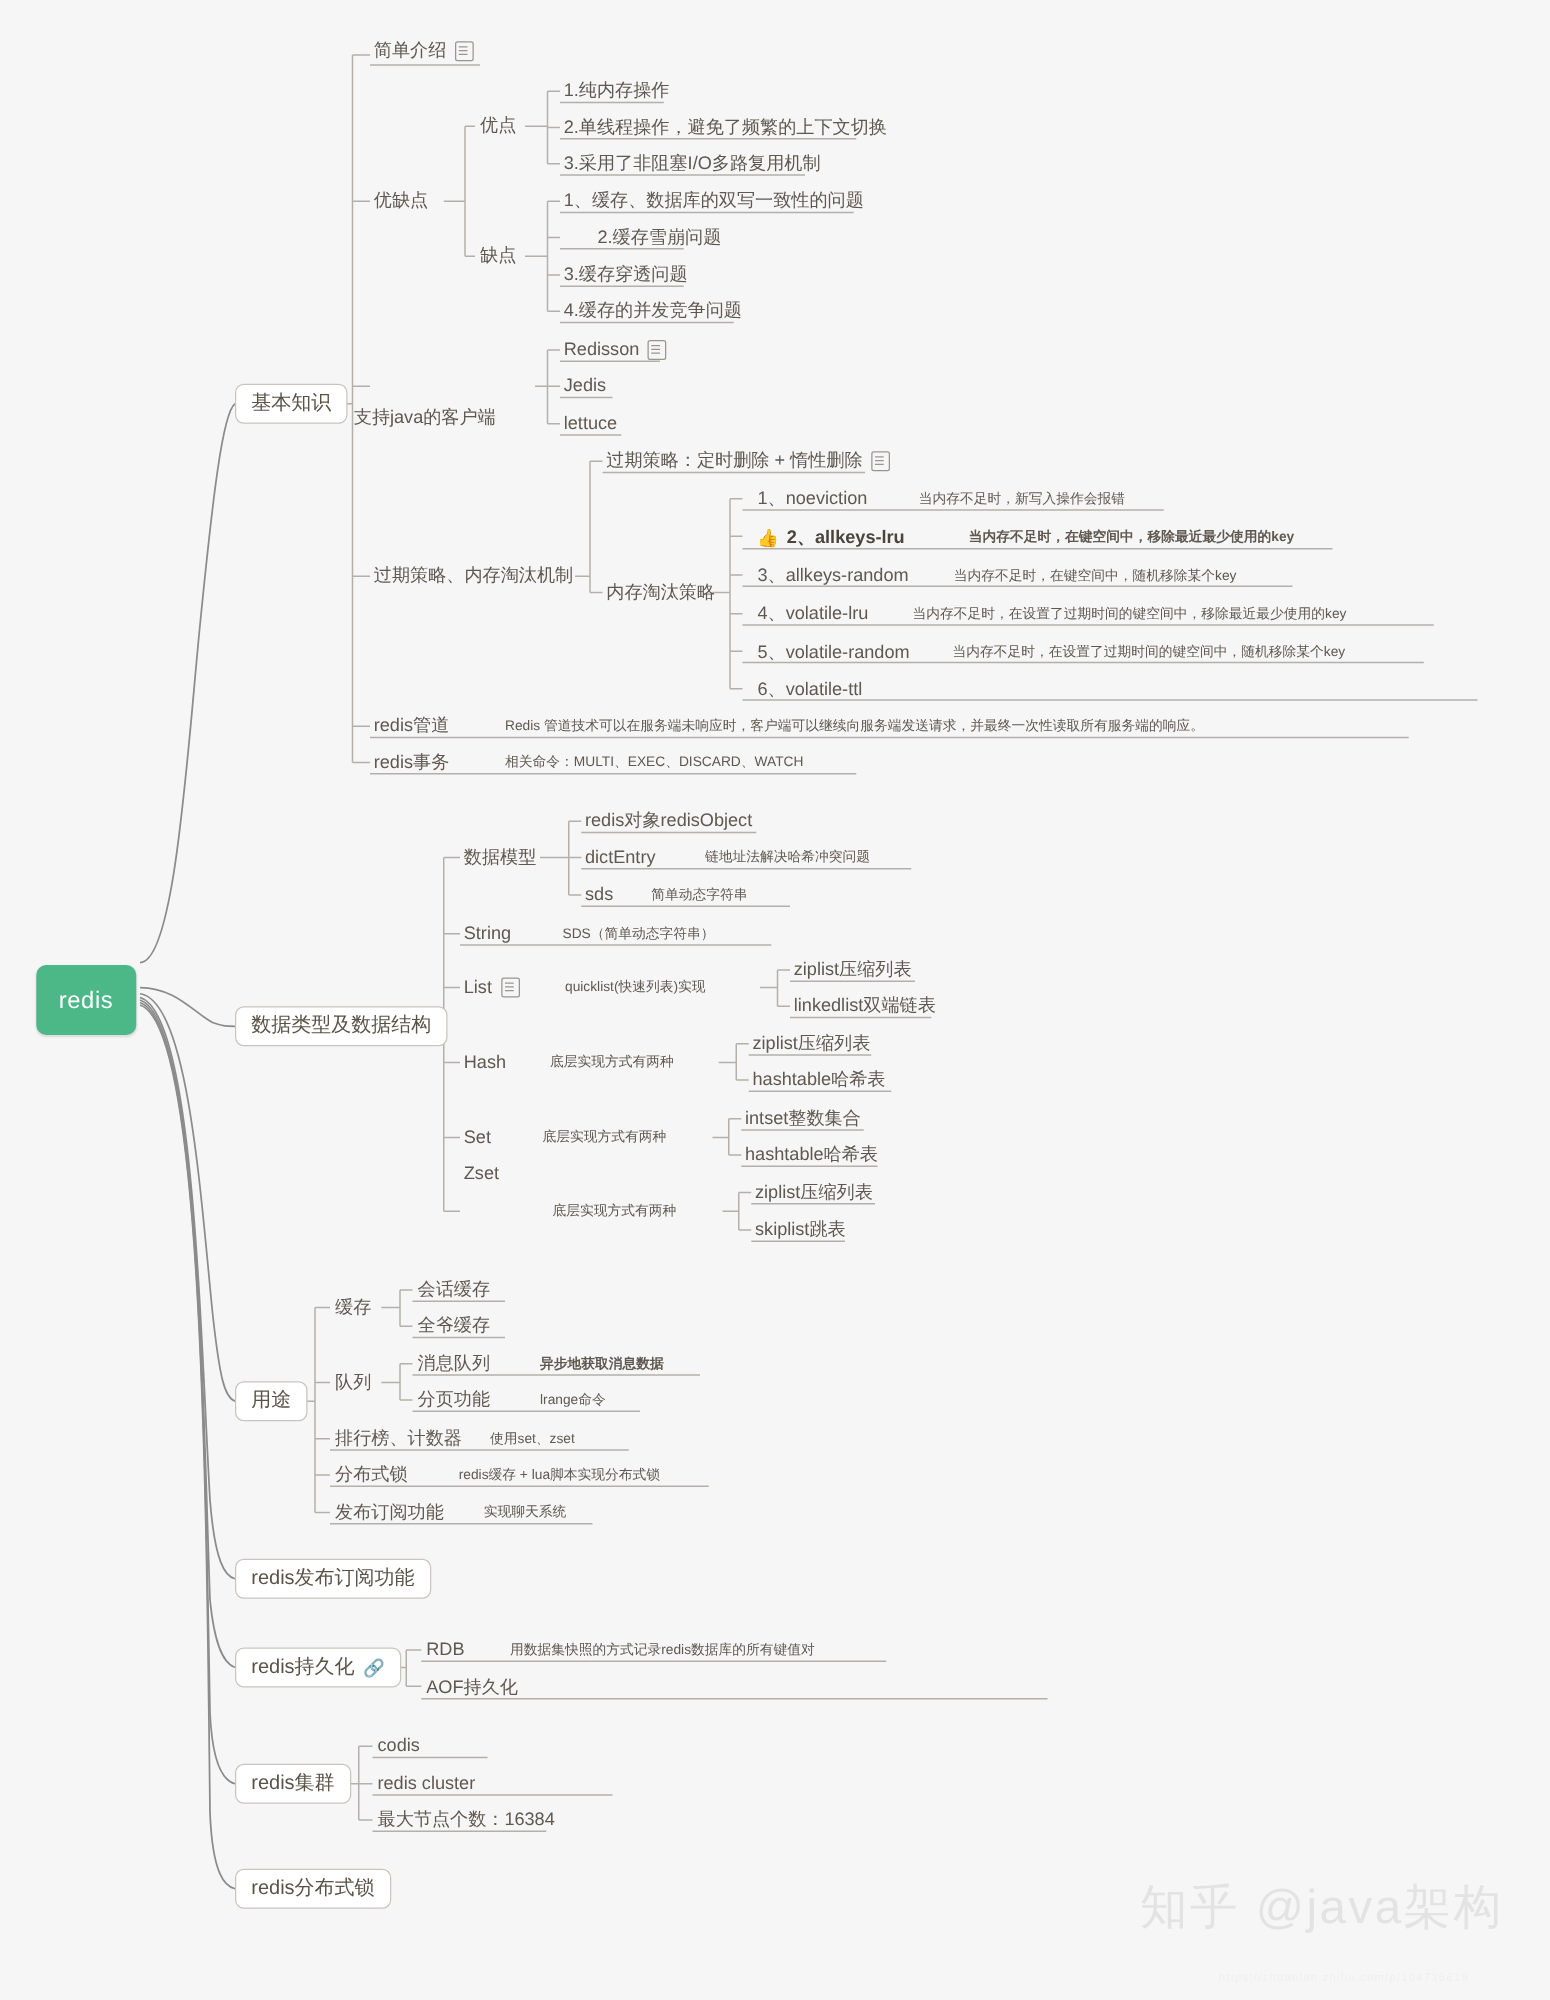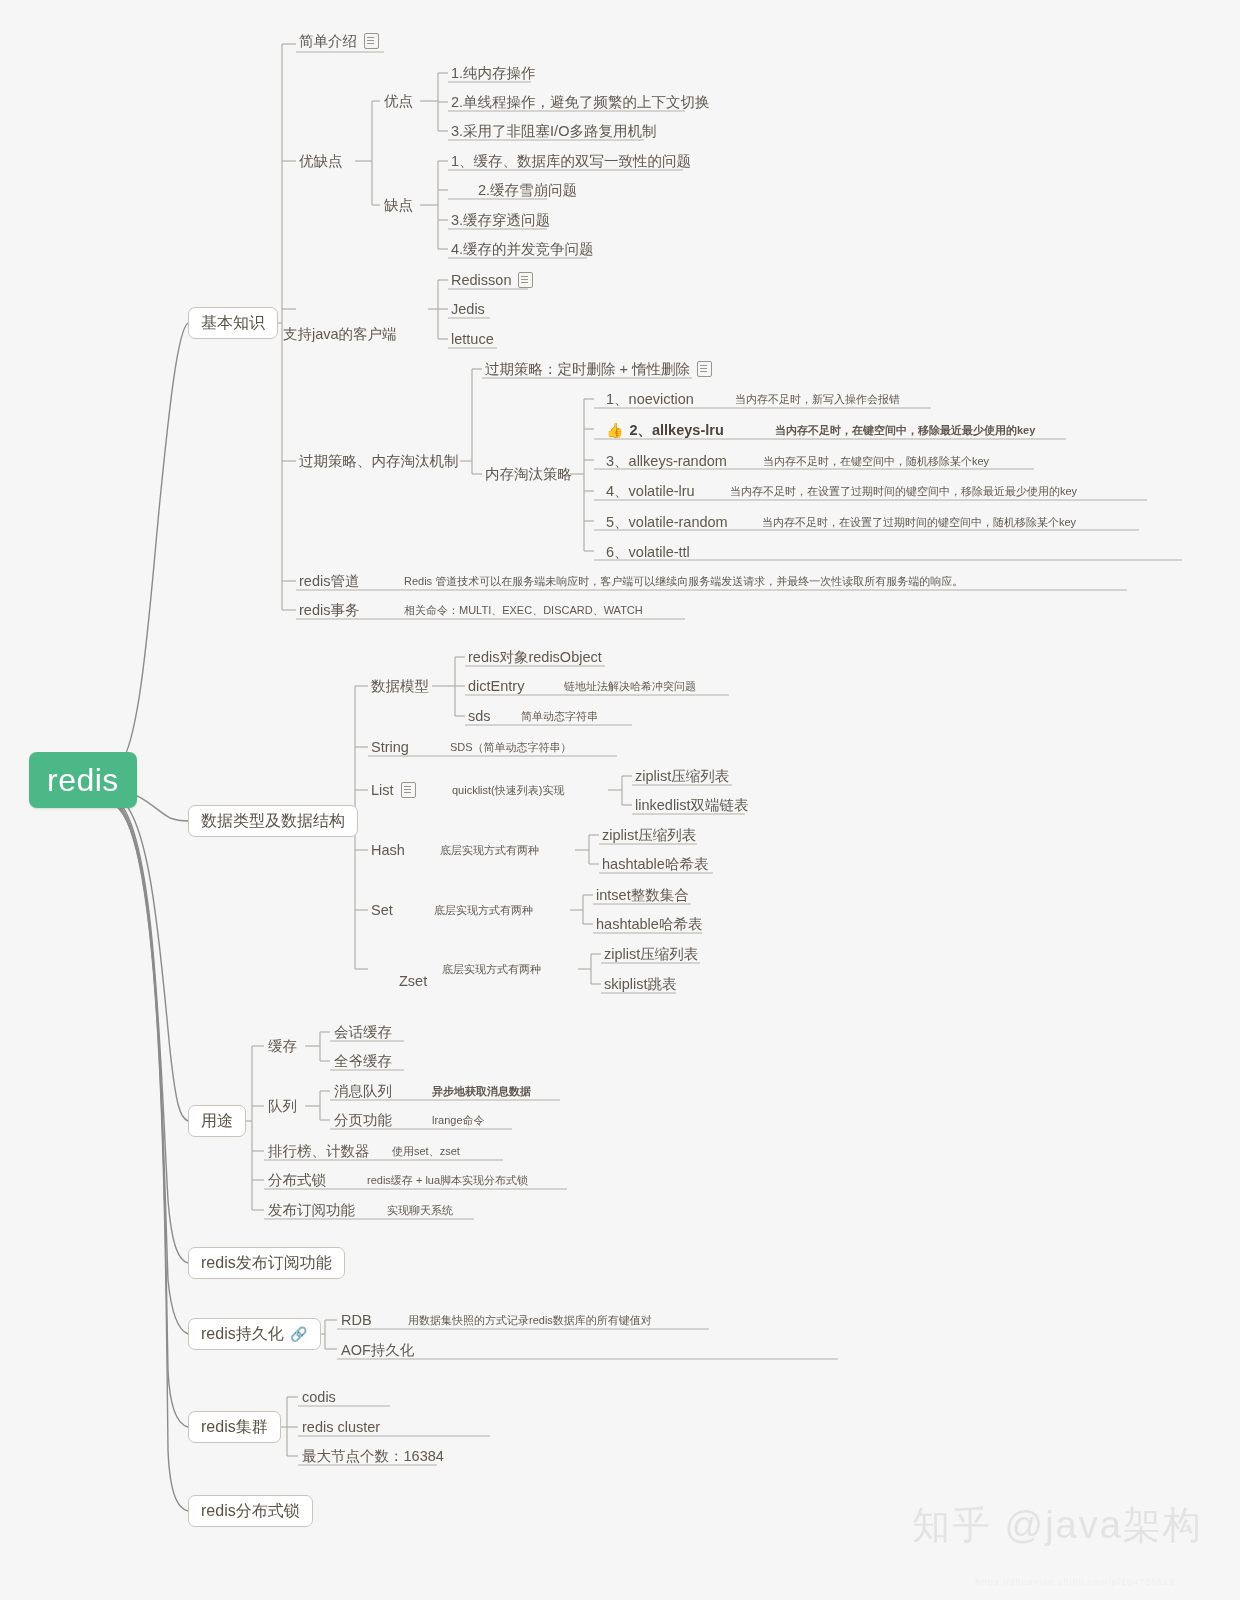--- a/index.html
+++ b/index.html
@@ -34,25 +34,26 @@
     color: #5a5247;
     line-height: 1;
     display: flex;
     align-items: center;
     box-sizing: border-box;
   }
   .root-node {
     background: #4cb887;
     color: #ffffff;
     border-radius: 8px;
-    font-size: 32px;
+    font-size: 19px;
     padding: 0 18px;
     height: 56px;
     box-shadow: 0 1px 2px rgba(0,0,0,0.12);
     letter-spacing: 0.5px;
+    margin-top: 20px;
   }
   .branch-node {
     background: #ffffff;
     border: 1px solid #c9c5bd;
     border-radius: 7px;
     font-size: 16px;
     padding: 0 12px;
     height: 32px;
     color: #5a5247;
   }
@@ -411,21 +412,21 @@
   <div class="node leaf-node" style="left:369px; top:839px;">Hash</div>
   <div class="node desc-node" style="left:440px; top:839px;">底层实现方式有两种</div>
   <div class="node leaf-node" style="left:600px; top:824px;">ziplist压缩列表</div>
   <div class="node leaf-node" style="left:600px; top:853px;">hashtable哈希表</div>
 
   <div class="node leaf-node" style="left:369px; top:899px;">Set</div>
   <div class="node desc-node" style="left:434px; top:899px;">底层实现方式有两种</div>
   <div class="node leaf-node" style="left:594px; top:884px;">intset整数集合</div>
   <div class="node leaf-node" style="left:594px; top:913px;">hashtable哈希表</div>
 
-  <div class="node leaf-node" style="left:369px; top:970px;margin-left:28px;">Zset</div>
+  <div class="node leaf-node" style="left:369px; top:928px;">Zset</div>
   <div class="node desc-node" style="left:442px; top:958px;">底层实现方式有两种</div>
   <div class="node leaf-node" style="left:602px; top:943px;">ziplist压缩列表</div>
   <div class="node leaf-node" style="left:602px; top:973px;">skiplist跳表</div>
 
   <div class="node leaf-node" style="left:266px; top:1035px;">缓存</div>
   <div class="node leaf-node" style="left:332px; top:1021px;">会话缓存</div>
   <div class="node leaf-node" style="left:332px; top:1050px;">全爷缓存</div>
 
   <div class="node leaf-node" style="left:266px; top:1095px;">队列</div>
   <div class="node leaf-node" style="left:332px; top:1080px;">消息队列</div>

